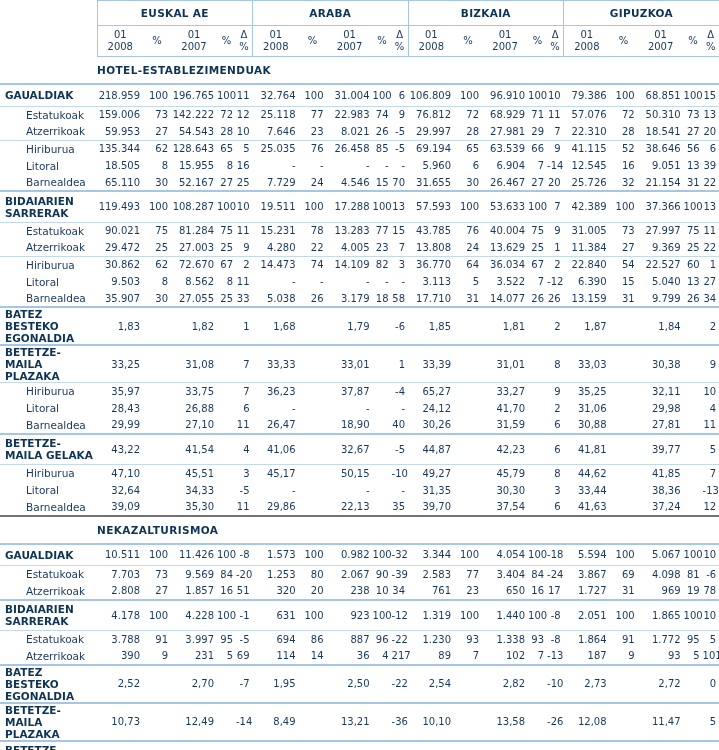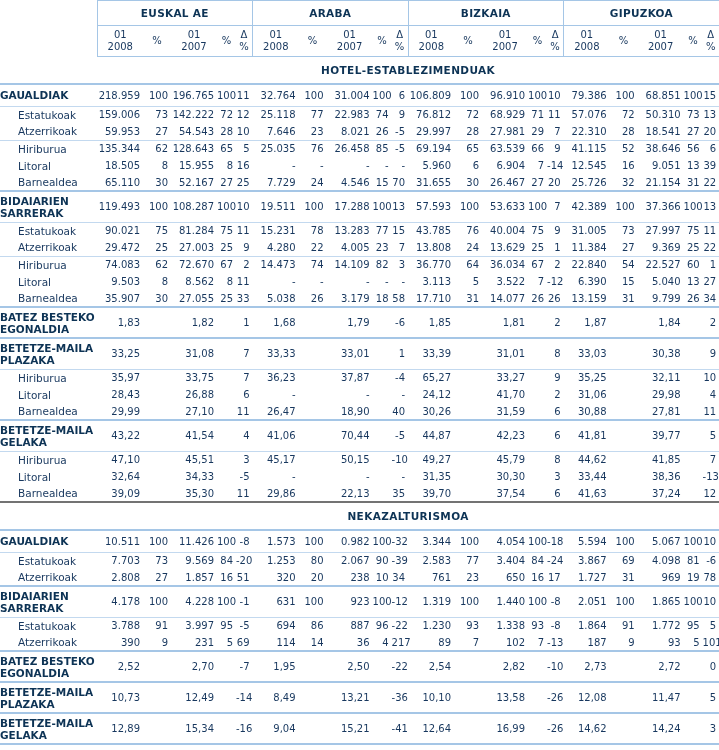--- a/index.html
+++ b/index.html
@@ -25,29 +25,29 @@
   th.sub-th{
     font-size:10px;font-weight:normal;text-align:center;color:#17375E;
     height:30px;border-bottom:1px solid #A5C6E6;white-space:pre-line;line-height:12px;
   }
   th.sub-th.rfirst{border-left:1px solid #A5C6E6;}
   th.sub-th.rlast{border-right:1px solid #A5C6E6;}
 
   
   tr.title-row td{height:26px;}
   td.section-title{
-    font-size:10.5px;font-weight:bold;text-align:center;color:#0D3355;
+    font-size:10.5px;font-weight:bold;color:#0D3355;
     letter-spacing:.4px;
   }
   tr.title-row.topline td{border-top:2px solid #737373;}
 
   
-  td.label{font-size:10.5px;color:#17375E;white-space:normal;line-height:12px;}
+  td.label{font-size:10.5px;padding-left:5px;color:#17375E;white-space:normal;line-height:12px;}
   tr.group1 td.label, tr.group2 td.label{font-weight:bold;color:#0D3355;}
-  tr.sub td.label{padding-left:18px;font-weight:normal;}
+  tr.sub td.label{padding-left:26px;font-weight:normal;}
   td.num{font-size:10px;text-align:right;padding-right:3px;white-space:nowrap;color:#17375E;}
   tr.group1{height:22px;}
   tr.group2{height:31px;}
   tr.sub{height:17px;}
   tr.sep-major td{border-top:2px solid #A5C6E6;}
   tr.sep-minor td{border-top:1px solid #C3D9EF;}
   tr.last-row td{border-bottom:2px solid #A5C6E6;}
 </style>
 </head>
 <body>
@@ -323,21 +323,21 @@
         <td class="num">25</td>
         <td class="num">1</td>
         <td class="num">11.384</td>
         <td class="num">27</td>
         <td class="num">9.369</td>
         <td class="num">25</td>
         <td class="num">22</td>
       </tr>
       <tr class="sub sep-minor">
         <td class="label">Hiriburua</td>
-        <td class="num">74.083</td>
+        <td class="num">30.862</td>
         <td class="num">62</td>
         <td class="num">72.670</td>
         <td class="num">67</td>
         <td class="num">2</td>
         <td class="num">14.473</td>
         <td class="num">74</td>
         <td class="num">14.109</td>
         <td class="num">82</td>
         <td class="num">3</td>
         <td class="num">36.770</td>
@@ -514,21 +514,21 @@
       </tr>
       <tr class="group2 sep-major">
         <td class="label">BETETZE-MAILA GELAKA</td>
         <td class="num">43,22</td>
         <td class="num"></td>
         <td class="num">41,54</td>
         <td class="num"></td>
         <td class="num">4</td>
         <td class="num">41,06</td>
         <td class="num"></td>
-        <td class="num">70,44</td>
+        <td class="num">32,67</td>
         <td class="num"></td>
         <td class="num">-5</td>
         <td class="num">44,87</td>
         <td class="num"></td>
         <td class="num">42,23</td>
         <td class="num"></td>
         <td class="num">6</td>
         <td class="num">41,81</td>
         <td class="num"></td>
         <td class="num">39,77</td>

